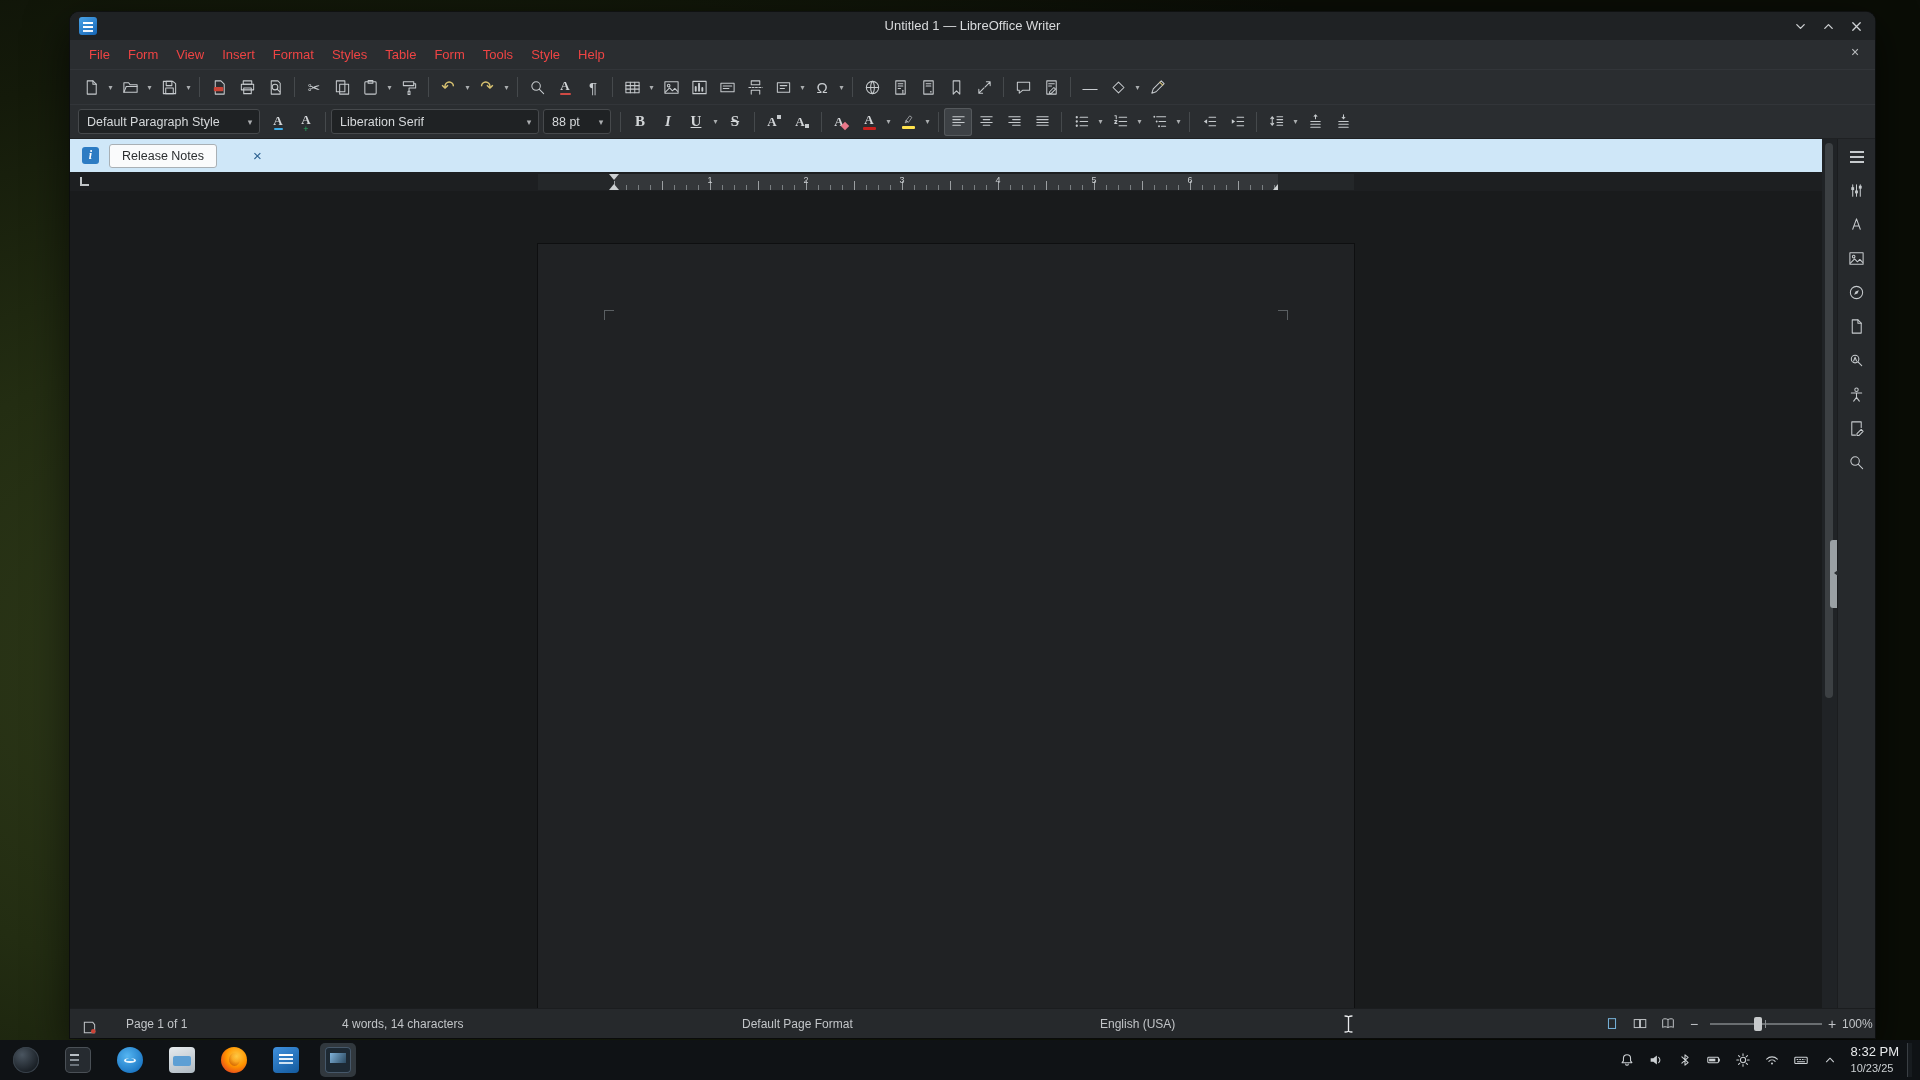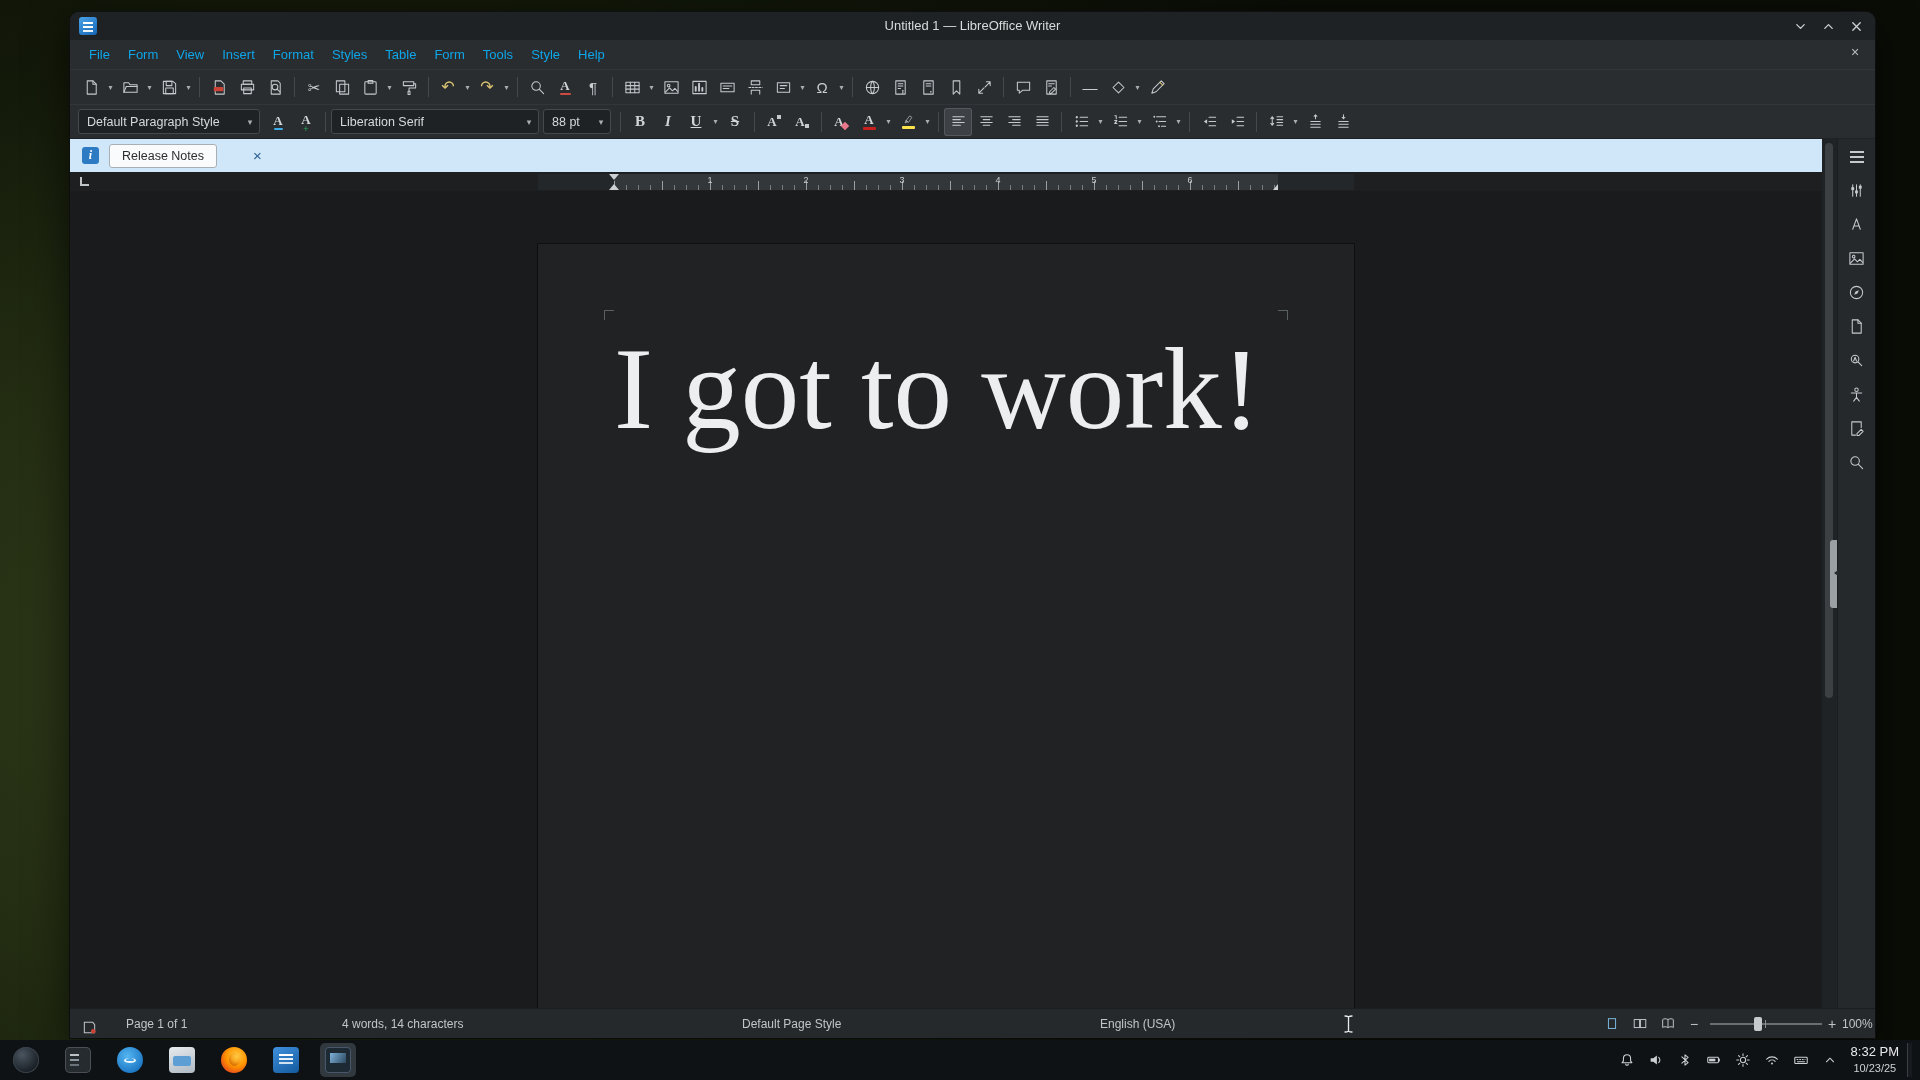--- a/index.html
+++ b/index.html
@@ -10,21 +10,21 @@
 .window{position:absolute;left:70px;top:12px;width:1805px;height:1026px;background:#2a2d30;border-radius:9px 9px 0 0;box-shadow:0 14px 44px rgba(0,0,0,.6),0 0 0 1px #121415;display:flex;flex-direction:column;overflow:hidden}
 .titlebar{height:28px;background:#1f2224;position:relative;flex:0 0 auto}
 .appicon{position:absolute;left:9px;top:5px;width:18px;height:18px;border-radius:3px;background:linear-gradient(145deg,#4aa3e8,#1565b4)}
 .appicon i{position:absolute;left:4px;top:5px;width:10px;height:2px;background:#fff;box-shadow:0 4px 0 #fff,0 8px 0 #eaf3fb}
 .title{position:absolute;left:0;right:0;text-align:center;line-height:28px;color:#d8dadc}
 .win-controls{position:absolute;right:6px;top:2px;display:flex;gap:2px}
 .wc{width:26px;height:24px;display:flex;align-items:center;justify-content:center;border-radius:4px}
 .wc svg{width:13px;height:13px;fill:none;stroke:#cfd2d4;stroke-width:1.4;stroke-linecap:round;stroke-linejoin:round}
 
 .menubar{height:29px;display:flex;align-items:center;padding-left:10px;position:relative;background:#2a2d30}
-.menu-item{padding:4px 9px;color:#0ea5e9;border-radius:3px}
+.menu-item{padding:4px 9px;color:#ef4444;border-radius:3px}
 .menubar-close{position:absolute;right:10px;top:4px;width:20px;text-align:center;color:#b9bcbe;font-size:14px}
 
 .toolbar{height:35px;display:flex;align-items:center;padding:0 7px;background:#2a2d30;border-top:1px solid #323539}
 .fmtbar{height:35px;display:flex;align-items:center;padding:0 8px;background:#2a2d30;border-top:1px solid #323539;border-bottom:1px solid #1f2123}
 .btn{min-width:28px;height:28px;display:flex;align-items:center;justify-content:center;border-radius:3px;position:relative}
 .btn.active{background:#3d4145;box-shadow:0 0 0 1px #55595c inset}
 .btn svg,.sb-btn svg{width:17px;height:17px;fill:none;stroke:#c6cacd;stroke-width:1.1;stroke-linecap:round;stroke-linejoin:round}
 .btn.col{flex-direction:column;gap:1px}
 .bc{display:flex;align-items:center}
 .drop{width:11px;height:28px;display:flex;align-items:center;justify-content:center;font-size:8px;color:#aaadaf}
@@ -90,21 +90,21 @@
 
 
 .taskbar{position:absolute;left:0;bottom:0;width:1920px;height:40px;background:#0f1215;display:flex;align-items:center;padding:0 8px}
 .tb-left{display:flex;align-items:center;gap:16px}
 .task{width:36px;height:34px;border-radius:5px;display:flex;align-items:center;justify-content:center}
 .task.active{background:#31383e}
 .ticon{width:26px;height:26px;border-radius:5px;position:relative}
 .tray{margin-left:auto;display:flex;align-items:center;gap:7px}
 .tray-ic{width:22px;height:22px;display:flex;align-items:center;justify-content:center}
 .tray-ic svg{width:16px;height:16px;fill:none;stroke:#ccd0d3;stroke-width:1.2;stroke-linecap:round;stroke-linejoin:round}
-.clock{margin-left:10px;text-align:center;color:#e8eaec;line-height:1.3}
+.clock{margin-left:10px;text-align:left;color:#e8eaec;line-height:1.3}
 .clock .t{font-size:13px}
 .clock .d{font-size:11px;color:#cdd1d4}
 .show-desktop{width:5px;height:34px;margin-left:8px;border-left:1px solid #3a3f44;background:#171b1f}
 </style>
 </head>
 <body>
 
 <div class="desktop">
 
 <div class="window">
@@ -551,21 +551,20 @@
           <i class="ind top" style="left:71px"></i>
           <i class="ind bot" style="left:71px"></i>
           <i class="ind bot" style="left:735px"></i>
         </div>
       </div>
 
       <div class="canvas">
         <div class="page">
           <i class="corner tl"></i>
           <i class="corner tr"></i>
-          <div class="doc-text">I got to work!</div>
         </div>
       </div>
     </div>
 
     <div class="scroll-col">
       <div class="scroll-thumb"></div>
       <div class="sb-handle">
             <i></i>
           </div>
     </div>
@@ -634,21 +633,21 @@
     </div>
   </div>
 
   <div class="statusbar">
     <span class="sb-item" style="left:12px;top:7px"><svg width="15" height="15" viewBox="0 0 16 16" style="fill:none;stroke:#c0c4c7;stroke-width:1.1">
             <path d="M2.5 2.5h9L13.5 5v8.5h-11z"></path>
             <circle cx="12" cy="12" r="2.4" fill="#cb4437" stroke="none"></circle>
           </svg></span>
     <span class="sb-item" style="left:56px">Page 1 of 1</span>
     <span class="sb-item" style="left:272px">4 words, 14 characters</span>
-    <span class="sb-item" style="left:672px">Default Page Style</span>
+    <span class="sb-item" style="left:672px">Default Page Format</span>
     <span class="sb-item" style="left:1030px">English (USA)</span>
     <span class="view-btn" style="left:1530px">
           <svg viewBox="0 0 18 18" style="stroke:#7ab8e0">
             <rect x="5" y="3" width="8" height="11"></rect>
           </svg>
         </span>
     <span class="view-btn" style="left:1558px">
           <svg viewBox="0 0 18 18">
             <rect x="2.5" y="4" width="6" height="9"></rect>
             <rect x="9.5" y="4" width="6" height="9"></rect>

